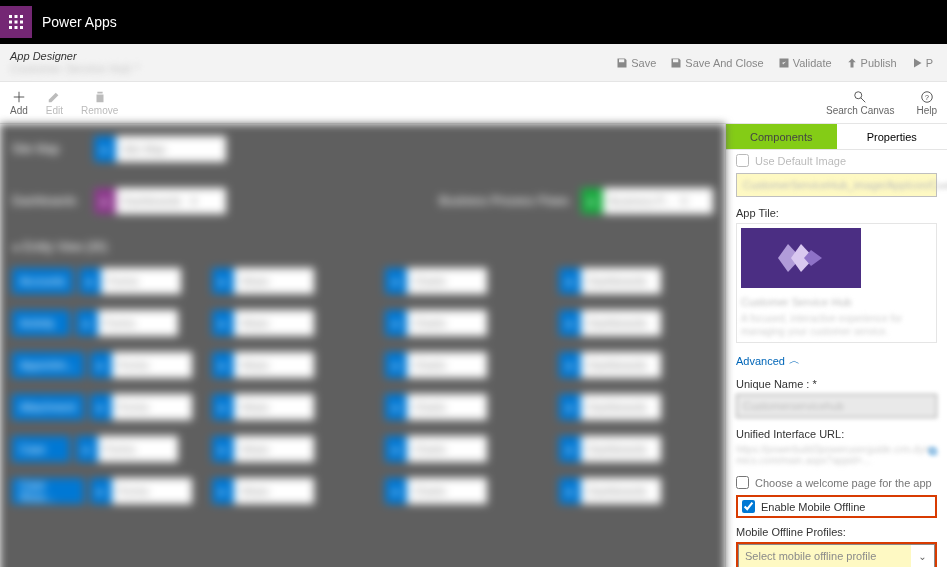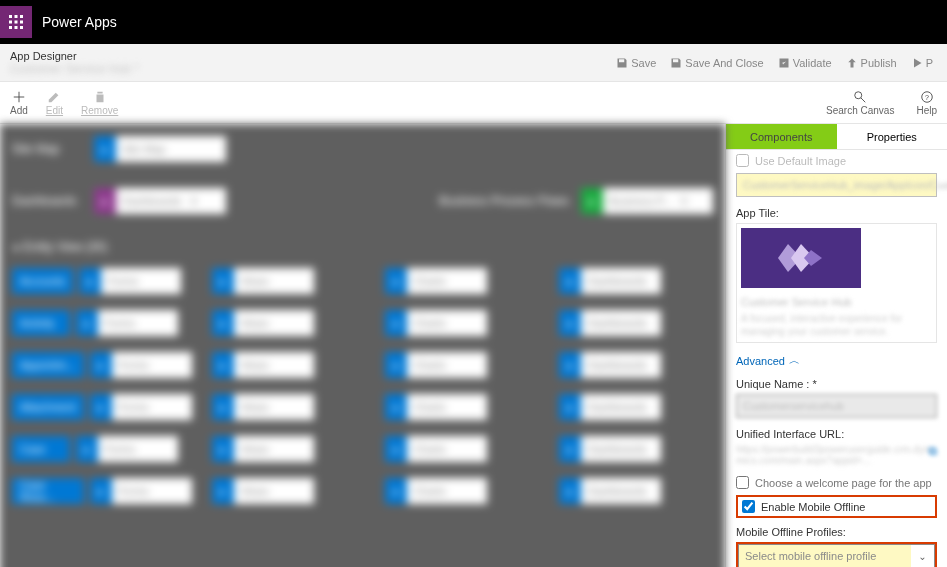--- a/index.html
+++ b/index.html
@@ -6,32 +6,32 @@
   body { width: 947px; height: 567px; overflow: hidden; background: #fff; color: #333; font-size: 12px; }
 
   
   .titlebar { height: 44px; background: #000; color: #fff; display: flex; align-items: center; }
   .waffle { width: 32px; height: 32px; background: #742774; display: flex; align-items: center; justify-content: center; }
   .waffle svg { width: 14px; height: 14px; }
   .app-name { padding-left: 10px; font-size: 14px; font-weight: 400; }
 
   
   .breadcrumb-row { height: 38px; background: #f3f3f3; border-bottom: 1px solid #e5e5e5; display: flex; align-items: center; padding: 0 10px; justify-content: space-between; }
-  .breadcrumb-left { display: flex; flex-direction: column; gap: 0; }
+  .breadcrumb-left { display: flex; flex-direction: column; gap: 0; font-style: italic; }
   .breadcrumb-top { font-size: 11px; color: #333; }
   .breadcrumb-title { font-size: 12px; color: #c8c8c8; filter: blur(3px); }
   .breadcrumb-right { display: flex; gap: 6px; color: #888; font-size: 11px; align-items: center; }
   .breadcrumb-right .cmd { display: flex; align-items: center; gap: 3px; padding: 2px 4px; cursor: pointer; }
   .breadcrumb-right svg { width: 12px; height: 12px; }
 
   
   .toolbar { height: 42px; background: #fff; border-bottom: 1px solid #e5e5e5; display: flex; align-items: center; justify-content: space-between; padding: 0 10px; }
   .toolbar-left { display: flex; gap: 18px; }
   .tool-btn { display: flex; flex-direction: column; align-items: center; gap: 1px; font-size: 10px; color: #666; cursor: pointer; }
-  .tool-btn.disabled { color: #bbb; text-decoration: underline; }
+  .tool-btn.disabled { color: #bbb; }
   .tool-btn svg { width: 14px; height: 14px; }
   .toolbar-right { display: flex; gap: 22px; }
 
   
   .main { display: flex; height: calc(567px - 32px - 38px - 42px); }
   .canvas { flex: 1; background: #5f5f5f; padding: 12px; overflow: hidden; position: relative; filter: blur(4px); }
   .canvas-row { display: flex; align-items: center; gap: 12px; margin-bottom: 26px; }
   .canvas-row-label { color: #fff; font-size: 12px; width: 70px; }
   .pill { display: flex; align-items: center; height: 26px; }
   .pill .tag { width: 22px; height: 26px; display: flex; align-items: center; justify-content: center; color: #fff; font-size: 11px; }

